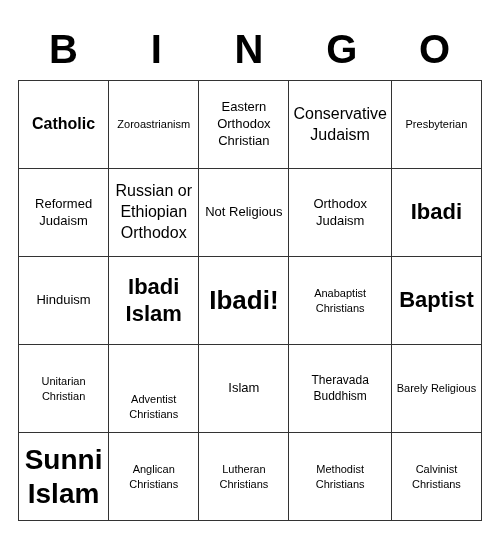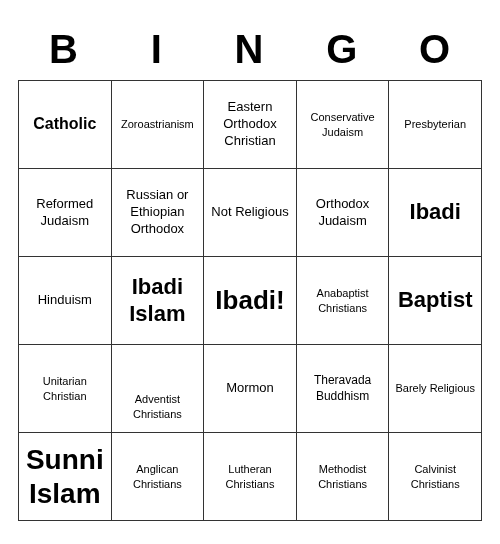--- a/index.html
+++ b/index.html
@@ -82,30 +82,30 @@
   <div class="bingo-cell">
         <span class="cell-text medium">Catholic</span>
       </div>
       <div class="bingo-cell">
         <span class="cell-text" style="font-size: 11px; line-height: 1.3;">Zoroastrianism</span>
       </div>
       <div class="bingo-cell">
         <span class="cell-text">Eastern Orthodox Christian</span>
       </div>
       <div class="bingo-cell">
-        <span class="cell-text" style="font-size: 11px; line-height: 1.3;">Conservative Judaism</span>
+        <span class="cell-text" style="font-size: 16px; line-height: 1.3;">Conservative Judaism</span>
       </div>
       <div class="bingo-cell">
         <span class="cell-text" style="font-size: 11px; line-height: 1.3;">Presbyterian</span>
       </div>
       <div class="bingo-cell">
         <span class="cell-text">Reformed Judaism</span>
       </div>
       <div class="bingo-cell">
-        <span class="cell-text" style="font-size: 13px; line-height: 1.3;">Russian or Ethiopian Orthodox</span>
+        <span class="cell-text" style="font-size: 16px; line-height: 1.3;">Russian or Ethiopian Orthodox</span>
       </div>
       <div class="bingo-cell">
         <span class="cell-text">Not Religious</span>
       </div>
       <div class="bingo-cell">
         <span class="cell-text">Orthodox Judaism</span>
       </div>
       <div class="bingo-cell">
         <span class="cell-text large">Ibadi</span>
       </div>
@@ -124,21 +124,21 @@
       <div class="bingo-cell">
         <span class="cell-text large">Baptist</span>
       </div>
       <div class="bingo-cell">
         <span class="cell-text" style="font-size: 11px; line-height: 1.3;">Unitarian Christian</span>
       </div>
       <div class="bingo-cell">
         <span class="cell-text" style="font-size: 11px; line-height: 1.3; margin-top: 36px;">Adventist Christians</span>
       </div>
       <div class="bingo-cell">
-        <span class="cell-text">Mormon</span>
+        <span class="cell-text">Islam</span>
       </div>
       <div class="bingo-cell">
         <span class="cell-text" style="font-size: 12px; line-height: 1.3;">Theravada Buddhism</span>
       </div>
       <div class="bingo-cell">
         <span class="cell-text" style="font-size: 11px; line-height: 1.3;">Barely Religious</span>
       </div>
       <div class="bingo-cell">
         <span class="cell-text xlarge">Sunni Islam</span>
       </div>

